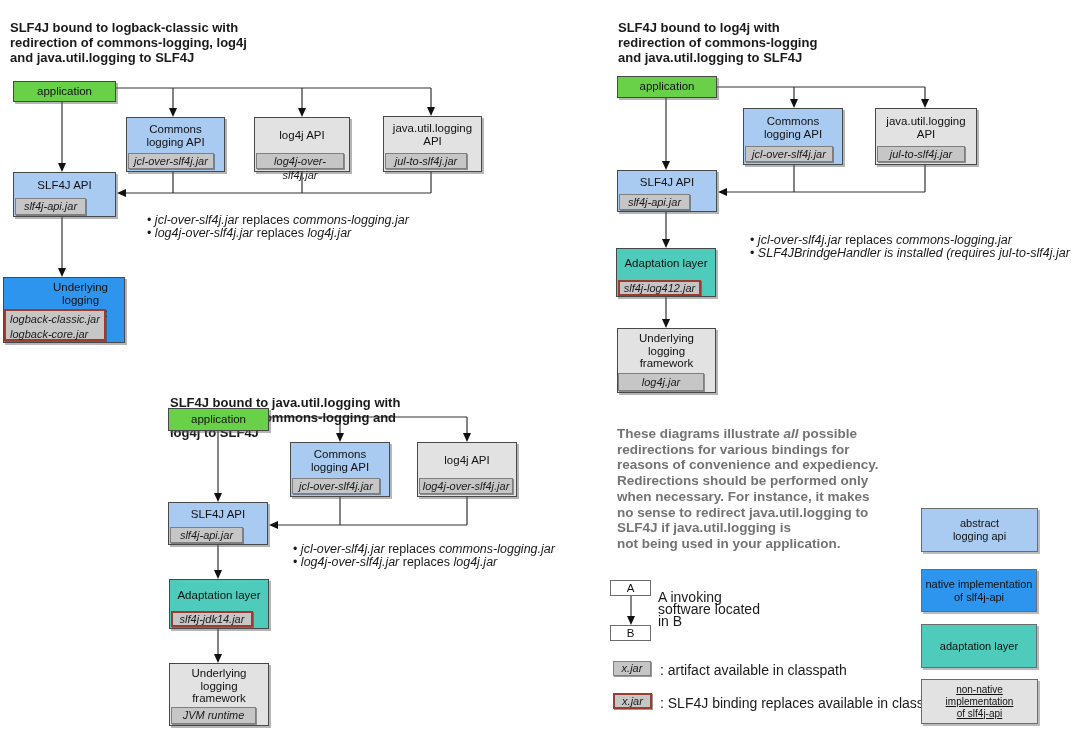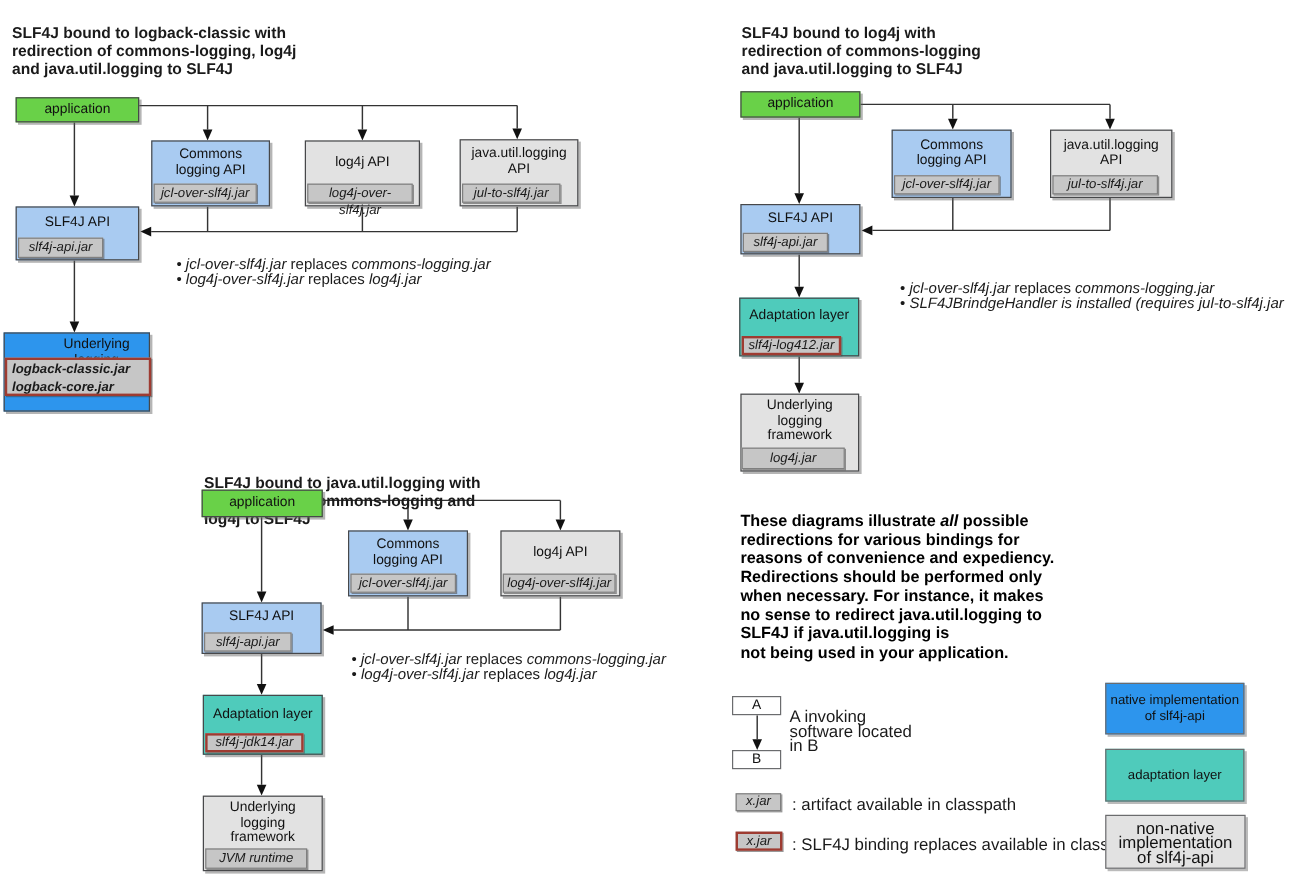--- a/index.html
+++ b/index.html
@@ -29,32 +29,32 @@
     white-space:pre-line;color:#1a1a1a;
   }
   .jar.red{border:2px solid #9e3b31;}
   .jar.leftal{text-align:left;padding-left:4px;line-height:15px;padding-top:1px;}
   .bullets{
     position:absolute;font-size:12.5px;line-height:13px;white-space:nowrap;color:#1a1a1a;
   }
   .bullets i{font-style:italic;}
   .note{
     position:absolute;font-weight:bold;font-size:13.5px;line-height:15.7px;
-    white-space:pre-line;width:300px;color:#000000;
+    white-space:pre-line;width:300px;color:#737373;
   }
   .smallcap{
     position:absolute;font-size:14px;line-height:12px;white-space:pre-line;color:#1a1a1a;
   }
   .legendtype{
     position:absolute;border:1px solid #6b6c6e;box-sizing:border-box;
     box-shadow:2px 2px 0 rgba(120,120,120,.5);
     display:flex;align-items:center;justify-content:center;
     text-align:center;font-size:11px;line-height:13px;white-space:pre-line;
   }
-  .legendtype.tiny{font-size:14px;line-height:12px;}
+  .legendtype.tiny{font-size:10px;line-height:12px;text-decoration:underline;}
   .ab{
     position:absolute;background:#fff;border:1px solid #6b6c6e;box-sizing:border-box;
     font-size:11.5px;text-align:center;
   }
   svg.conn{position:absolute;left:0;top:0;pointer-events:none;}
 </style>
 </head>
 <body>
 
 <div id="stage">
@@ -135,21 +135,21 @@
   </div>
 
   <div class="box lblue" style="left:13px;top:172px;width:103px;height:45px;">
     <span class="boxlabel" style="padding-top:6px;">SLF4J API</span>
     <div class="jar" style="left:1px;bottom:1px;width:71px;height:17px;line-height:15px;">slf4j-api.jar</div>
   </div>
 
   <div class="box dblue" style="left:3px;top:277px;width:122px;height:66px;">
     <span class="boxlabel" style="padding-top:3px;padding-left:33px;">Underlying logging
 framework</span>
-    <div class="jar red leftal" style="left:0px;bottom:12px;width:122px;height:32px;font-weight:bold;">logback-classic.jar
+    <div class="jar red leftal" style="left:0px;bottom:1px;width:102px;height:32px;">logback-classic.jar
 logback-core.jar</div>
   </div>
 
   <div class="bullets" style="left:147px;top:214px;">
     <div>• <i>jcl-over-slf4j.jar</i><span> replaces </span><i>commons-logging.jar</i></div>
     <div>• <i>log4j-over-slf4j.jar</i><span> replaces </span><i>log4j.jar</i></div>
   </div>
 
   <div class="title" style="left:618px;top:20px;">SLF4J bound to log4j with
 redirection of commons-logging
@@ -248,19 +248,21 @@
   <div class="smallcap" style="left:658px;top:591px;">A invoking
 software located
 in B</div>
 
   <div class="jar" style="left:613px;top:661px;width:38px;height:15px;line-height:13px;">x.jar</div>
   <div class="smallcap" style="left:660px;top:664px;">: artifact available in classpath</div>
 
   <div class="jar red" style="left:613px;top:693px;width:39px;height:16px;line-height:12px;">x.jar</div>
   <div class="smallcap" style="left:660px;top:697px;">: SLF4J binding replaces available in classpath</div>
 
+  <div class="legendtype lblue" style="left:921px;top:508px;width:117px;height:44px;">abstract
+logging api</div>
   <div class="legendtype dblue" style="left:921px;top:569px;width:116px;height:43px;">native implementation
 of slf4j-api</div>
   <div class="legendtype teal" style="left:921px;top:624px;width:116px;height:44px;">adaptation layer</div>
   <div class="legendtype lgray tiny" style="left:921px;top:679px;width:117px;height:45px;">non-native implementation
 of slf4j-api</div>
 
 </div>
 
 </body></html>

